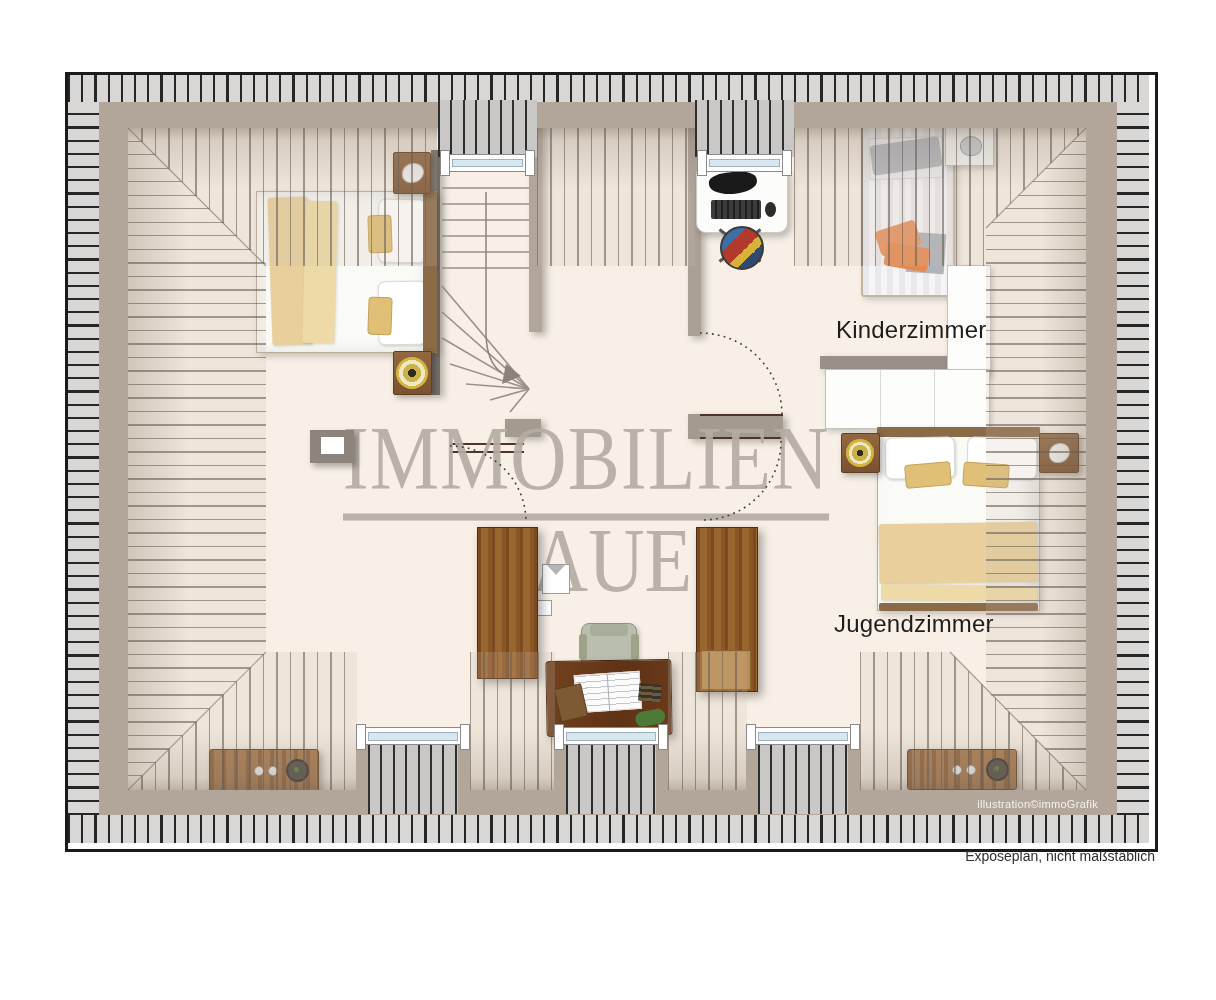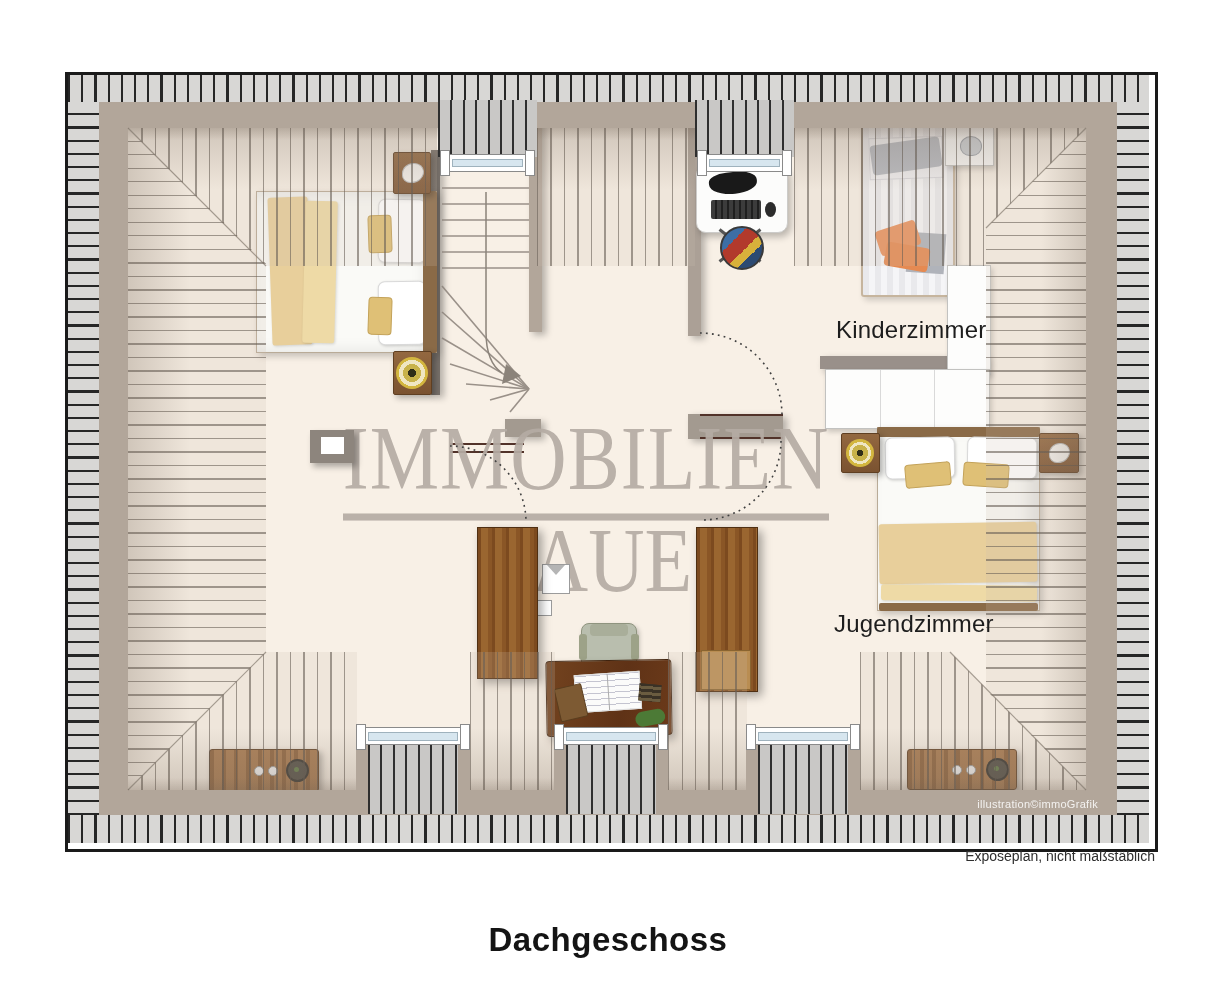--- a/index.html
+++ b/index.html
@@ -280,14 +280,13 @@
       <path d="M 450 446 A 76 76 0 0 1 526 522"></path>
     </g>
   </svg>
 
   <div class="abs roomlabel" style="left:836px;top:316px;text-align:center;">Kinderzimmer</div>
   <div class="abs roomlabel" style="left:834px;top:610px;">Jugendzimmer</div>
 
   <div class="abs credit" style="right:118px;top:798px;">illustration©immoGrafik</div>
   <div class="abs disclaimer" style="right:61px;top:848px;">Exposéplan, nicht maßstäblich</div>
 
-  <div class="abs title" style="top:921px;">Dachgeschoss</div>
 </div>
 
 </body></html>

